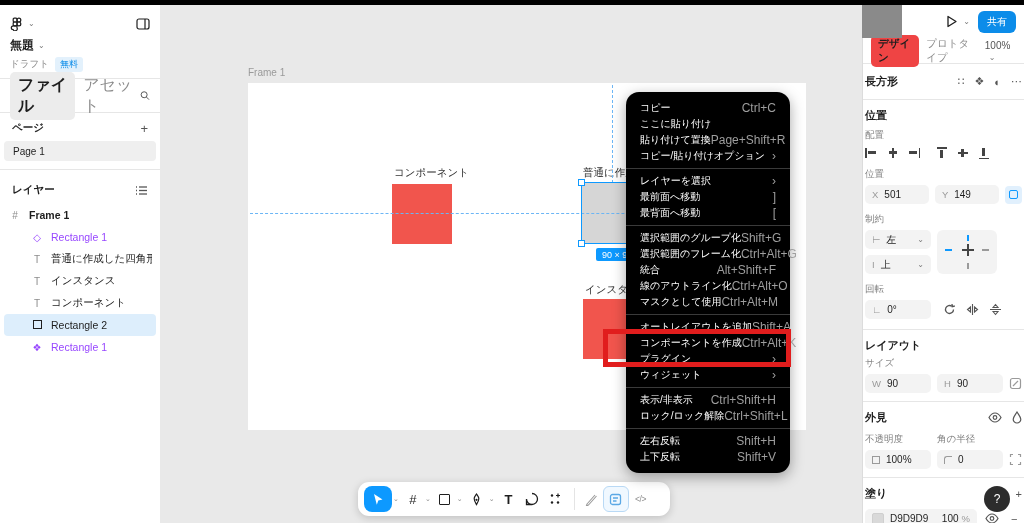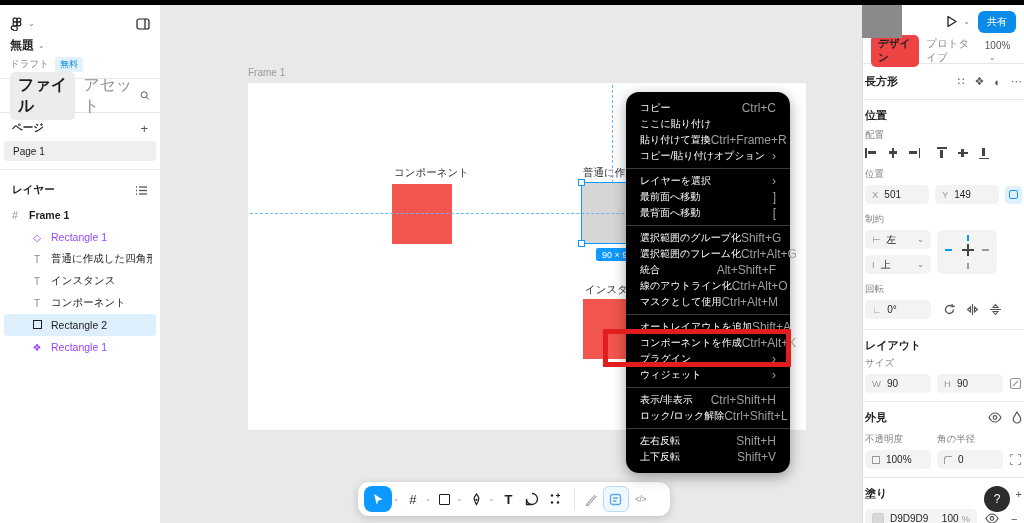--- a/index.html
+++ b/index.html
@@ -225,21 +225,21 @@
   <div class="menu-item">
     <span class="mi-label">コピー</span>
       <span class="mi-right">Ctrl+C</span>
     </div>
   <div class="menu-item">
     <span class="mi-label">ここに貼り付け</span>
       <span class="mi-right"></span>
     </div>
   <div class="menu-item">
     <span class="mi-label">貼り付けて置換</span>
-      <span class="mi-right">Ctrl+Frame+R</span>
+      <span class="mi-right">Page+Shift+R</span>
     </div>
   <div class="menu-item">
     <span class="mi-label">コピー/貼り付けオプション</span>
       <span class="mi-right">›</span>
     </div>
   <div class="menu-div"></div>
   <div class="menu-item">
     <span class="mi-label">レイヤーを選択</span>
       <span class="mi-right">›</span>
     </div>

